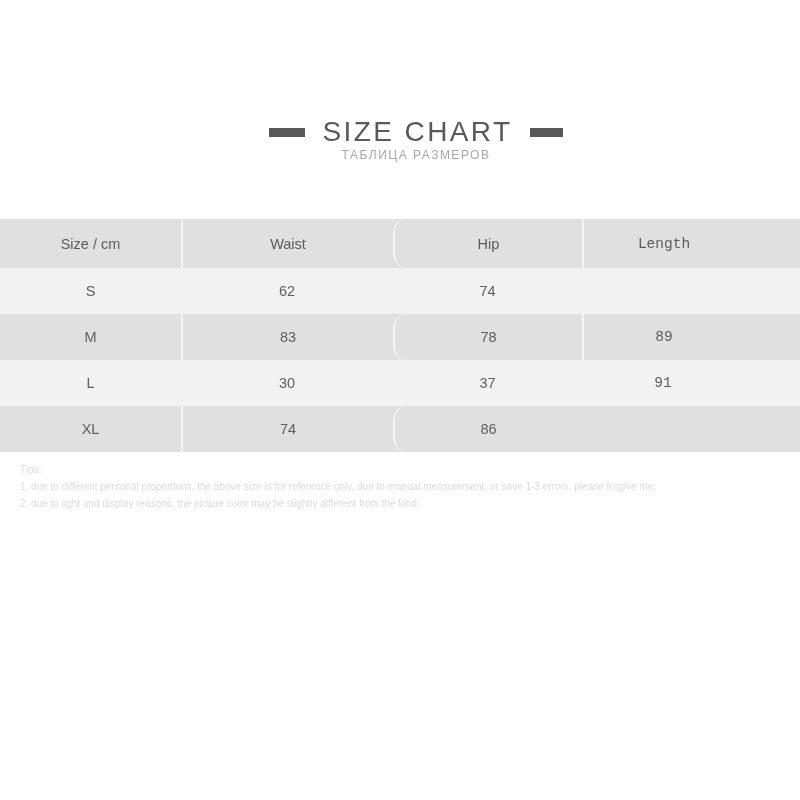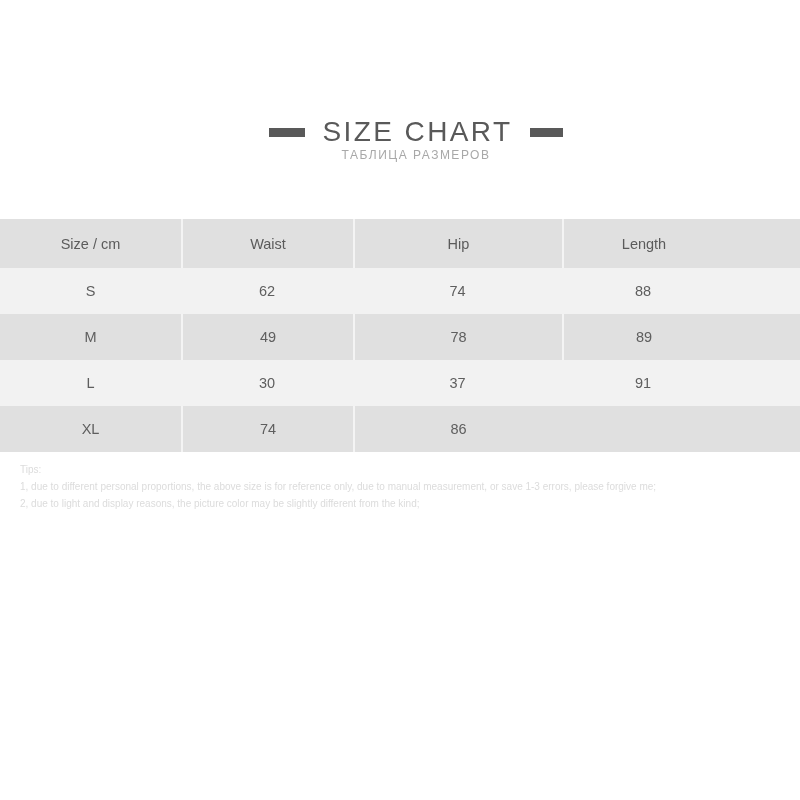--- a/index.html
+++ b/index.html
@@ -93,23 +93,23 @@
     box-sizing: border-box;
     font-size: 14.5px;
     color: #5e5e5e;
     font-weight: 400;
   }
   .row.header .cell {
     font-size: 14.5px;
     color: #5b5b5b;
   }
   .cell.c0 { width: 181px; }
-  .cell.c1 { width: 172px; }
-  .cell.c2 { width: 209px; }
-  .cell.c3 { width: 162px; }
+  .cell.c1 { width: 212px; }
+  .cell.c2 { width: 189px; border-radius: 14px; }
+  .cell.c3 { width: 162px; font-family: Liberation Mono, monospace; }
   
   .row.shade-dark .cell.c1,
   .row.shade-dark .cell.c2,
   .row.shade-dark .cell.c3 {
     border-left: 2px solid #f4f4f4;
   }
 
   
   .tips {
     position: absolute;
@@ -145,26 +145,25 @@
       <div class="cell c0">Size / cm</div>
       <div class="cell c1">Waist</div>
       <div class="cell c2">Hip</div>
       <div class="cell c3">Length</div>
     </div>
 
     <div class="row shade-light">
       <div class="cell c0">S</div>
       <div class="cell c1">62</div>
       <div class="cell c2">74</div>
-      <div class="cell c3">88</div>
     </div>
 
     <div class="row shade-dark">
       <div class="cell c0">M</div>
-      <div class="cell c1">49</div>
+      <div class="cell c1">83</div>
       <div class="cell c2">78</div>
       <div class="cell c3">89</div>
     </div>
 
     <div class="row shade-light">
       <div class="cell c0">L</div>
       <div class="cell c1">30</div>
       <div class="cell c2">37</div>
       <div class="cell c3">91</div>
     </div>

